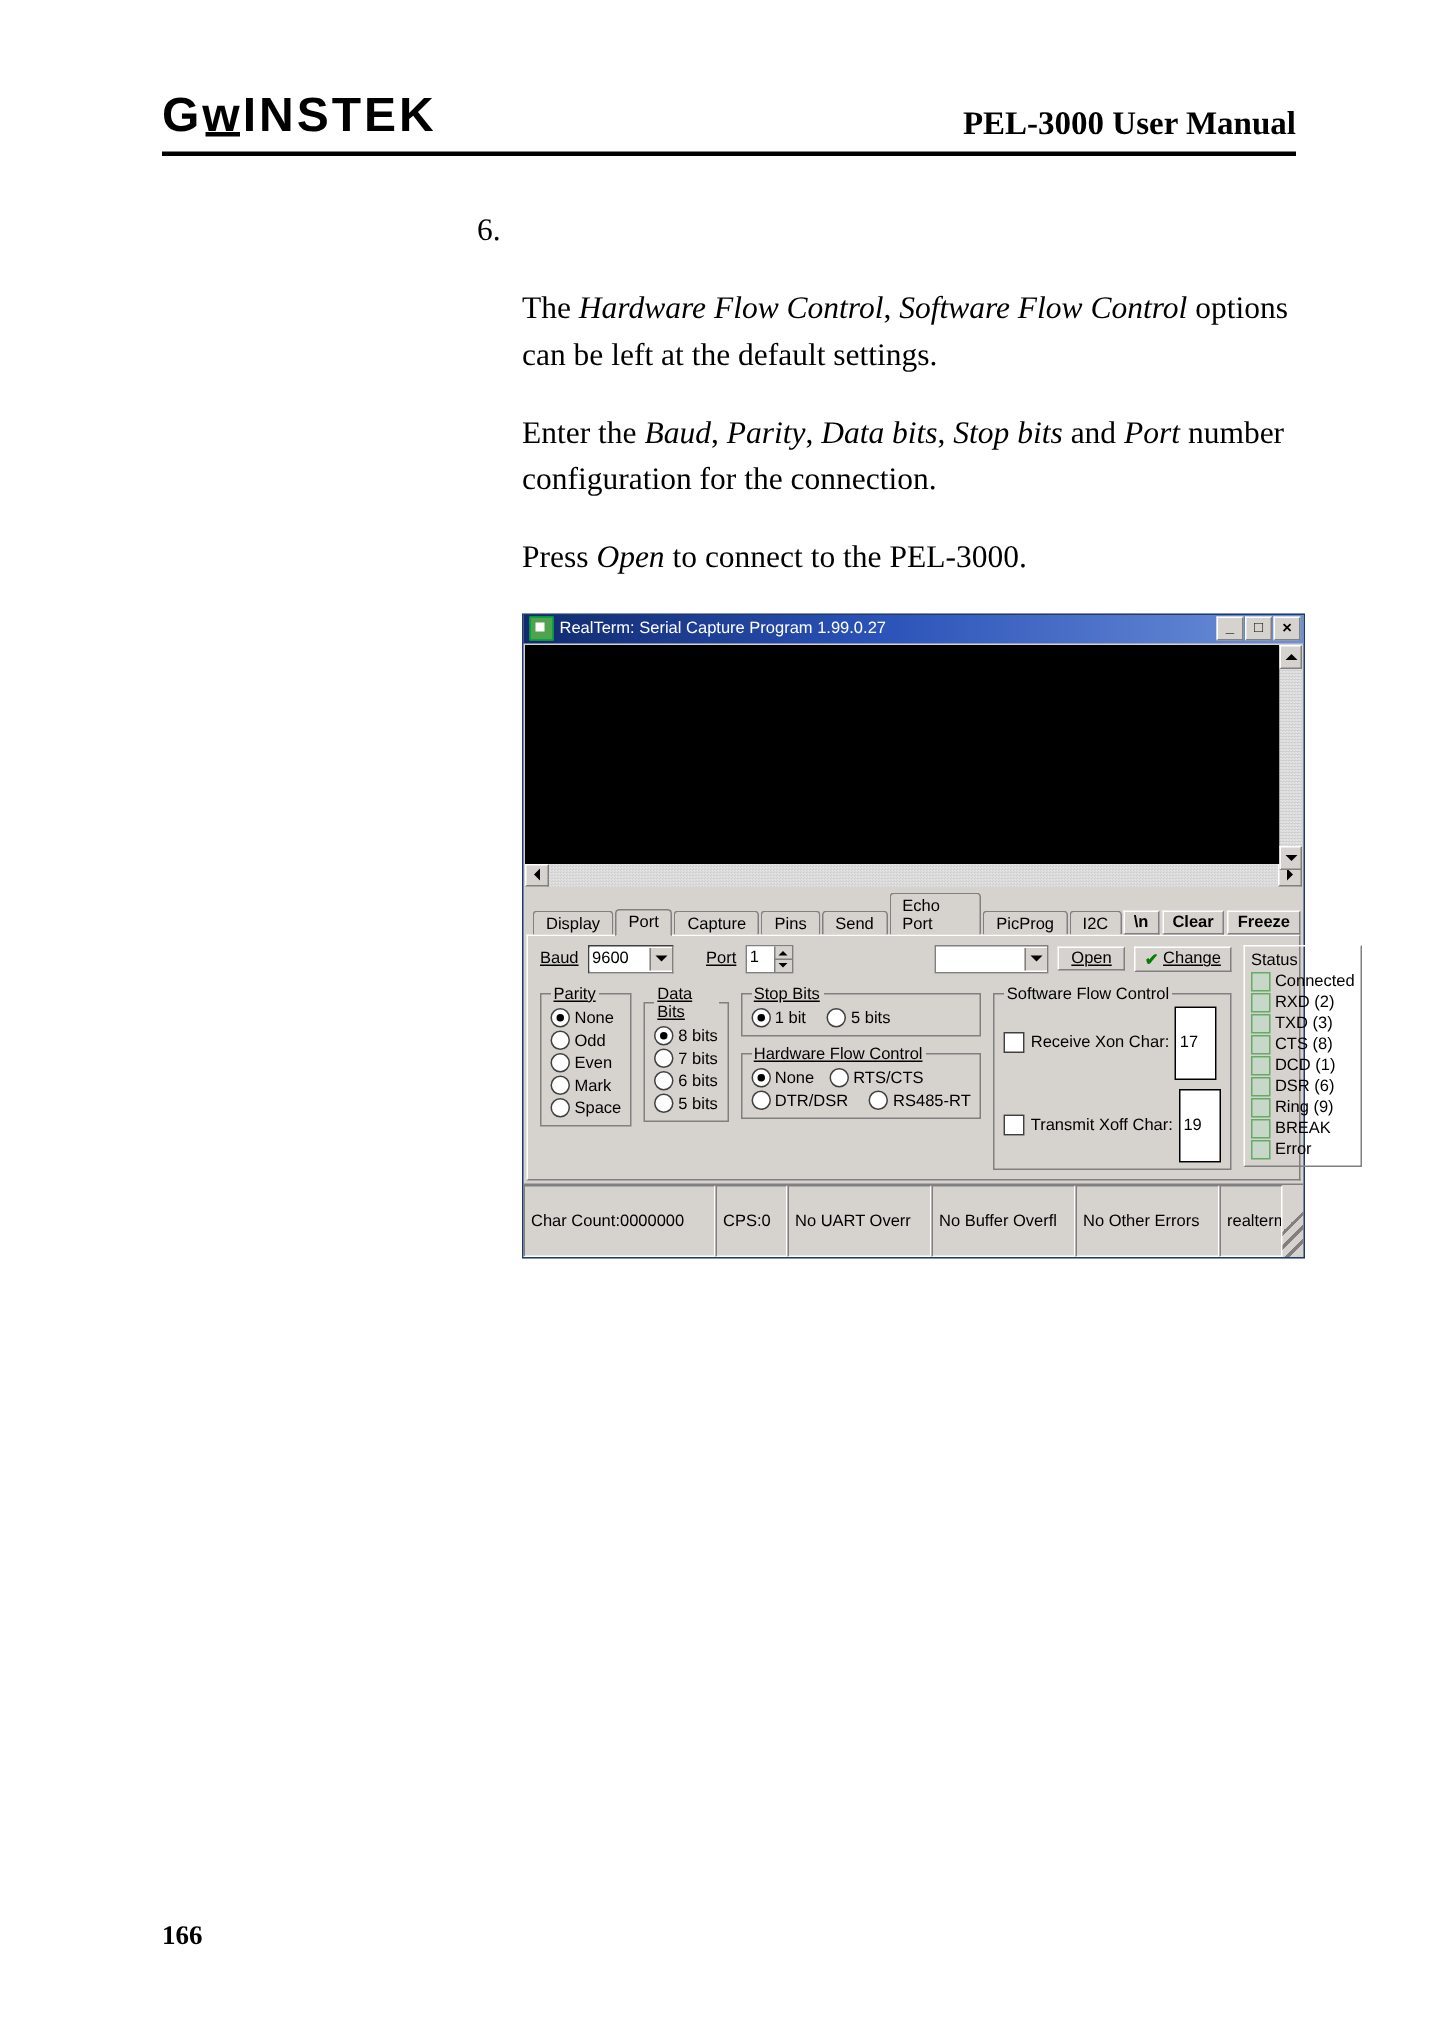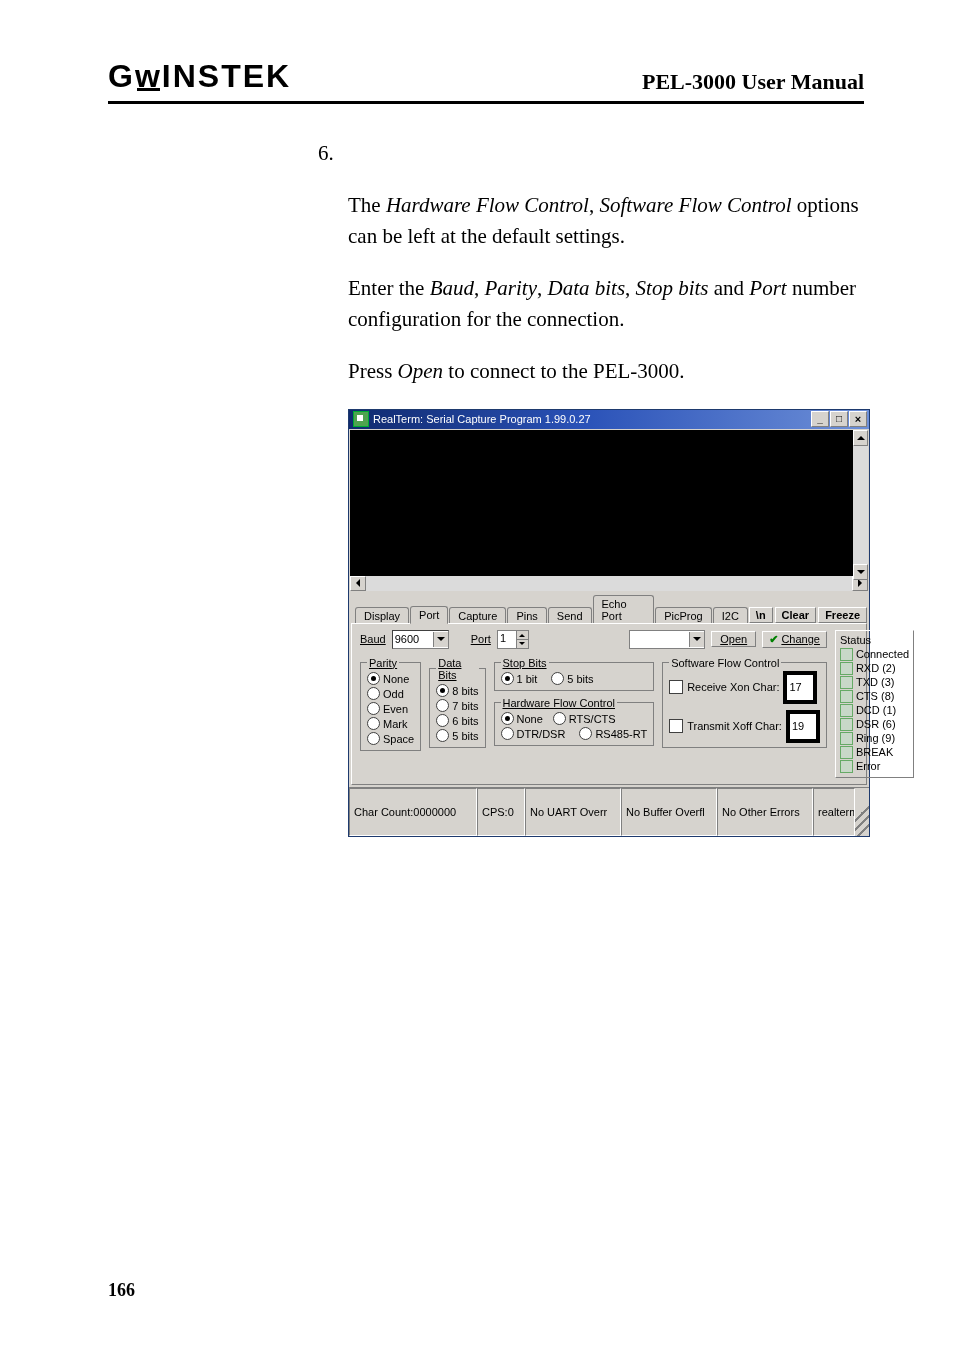--- a/index.html
+++ b/index.html
@@ -73,21 +73,21 @@
   .row2{display:flex;gap:8px;align-items:flex-start;}
   fieldset.grp{border:1px solid #808080;padding:2px 6px 4px;margin:0;}
   fieldset.grp legend{font-size:11px;padding:0 2px;}
   .radio{display:flex;align-items:flex-end;gap:3px;font-size:11px;margin:1px 0;white-space:nowrap;}
   .radio .dot{width:11px;height:11px;border:1px solid #404040;border-radius:50%;background:#fff;display:flex;align-items:center;justify-content:center;flex:0 0 auto;}
   .radio.sel .dot::after{content:"";width:5px;height:5px;background:#000;border-radius:50%;}
   .radiogrp{display:flex;flex-direction:column;}
   .col{display:flex;flex-direction:column;gap:6px;}
   .chkrow{display:flex;align-items:center;gap:4px;font-size:11px;white-space:nowrap;}
   .chkbox{width:12px;height:12px;border:1px solid #404040;background:#fff;flex:0 0 auto;}
-  .tinyinput{width:22px;height:15px;border:4px solid #000000;font-size:11px;padding:5px 2px;background:#fff;}
+  .tinyinput{width:22px;height:15px;border:1px solid #000000;font-size:11px;padding:16px 2px;background:#fff;}
 
   .status-col{width:78px;border:1px solid #808080;border-left-color:#fff;border-top-color:#fff;padding:3px 4px;}
   .status-col .hdr{font-size:11px;margin-bottom:2px;}
   .led{display:flex;align-items:center;gap:3px;font-size:11px;margin:1px 0;}
   .led .sq{width:11px;height:11px;border:1px solid #6a6;background:#b6e0b6;flex:0 0 auto;}
   .led.dim .sq{background:#c8d8c8;}
 
   .statusbar{display:flex;border-top:1px solid #808080;font-size:11px;}
   .statusbar .cell{border:1px solid #fff;border-top-color:#808080;border-left-color:#808080;padding:17px 4px;white-space:nowrap;overflow:hidden;}
   .statusbar .cell.c1{width:118px;}

